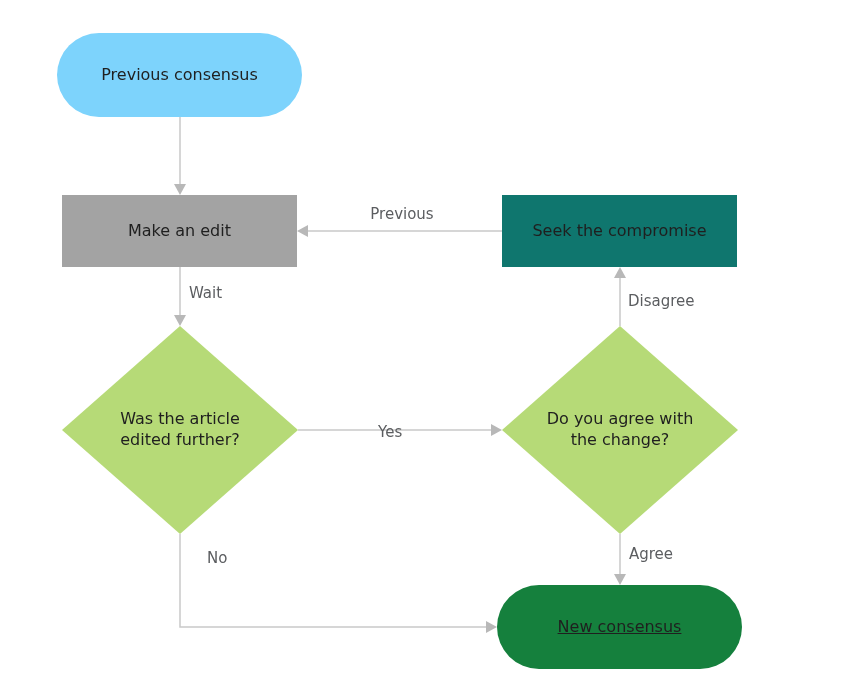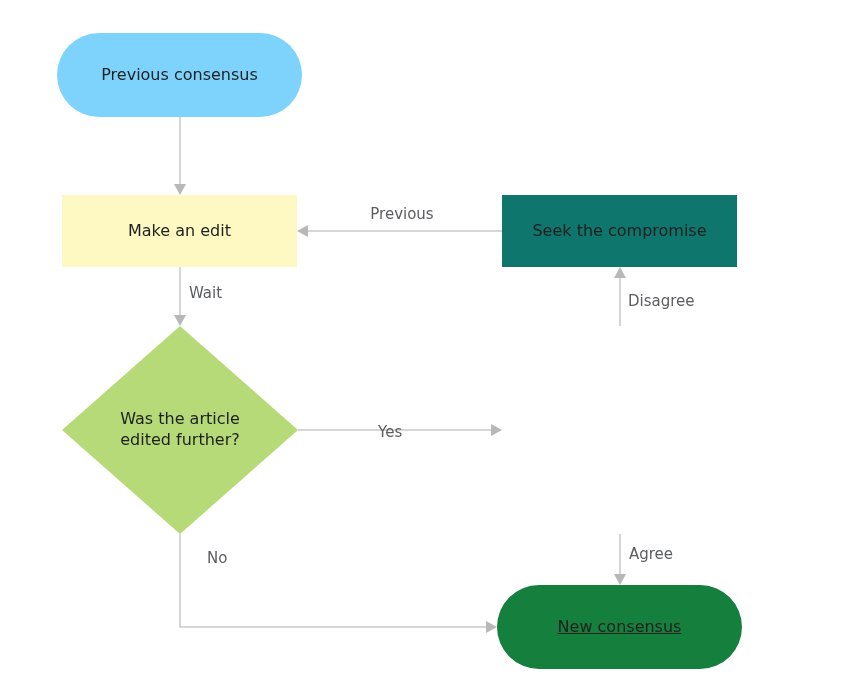--- a/index.html
+++ b/index.html
@@ -76,33 +76,37 @@
     <polygon points="614,574 626,574 620,585" fill="#b8b8b8"></polygon>
 
     <polyline points="180,534 180,627 488,627" fill="none" stroke-width="1.5" stroke="#c9c9c9"></polyline>
     <polygon points="486,621 486,633 497,627" fill="#b8b8b8"></polygon>
   </svg>
 
   <div class="node terminator n-previous" style="background: #7dd3fc;">
     <span class="node-label">Previous consensus</span>
   </div>
 
-  <div class="node process n-make" style="background: #fef9c3;">
+  <div class="node process n-make" style="background: #a3a3a3;">
     <span class="node-label">Make an edit</span>
   </div>
 
   <div class="node process n-seek" style="background: #0f766e;">
     <span class="node-label">Seek the compromise</span>
   </div>
 
   <div class="node decision n-edited" style="background: rgb(182, 218, 119);">
     <span class="node-label">Was the article
 edited further?</span>
   </div>
 
+  <div class="node decision n-agreeq" style="background: rgb(182, 218, 119);">
+    <span class="node-label">Do you agree with
+the change?</span>
+  </div>
 
   <div class="node terminator n-new" style="background: #15803d; text-decoration: underline;">
     <span class="node-label">New consensus</span>
   </div>
 
   <div class="edge-label l-implement">Previous</div>
   <div class="edge-label l-wait">Wait</div>
   <div class="edge-label l-yes">Yes</div>
   <div class="edge-label l-disagree">Disagree</div>
   <div class="edge-label l-agree">Agree</div>

